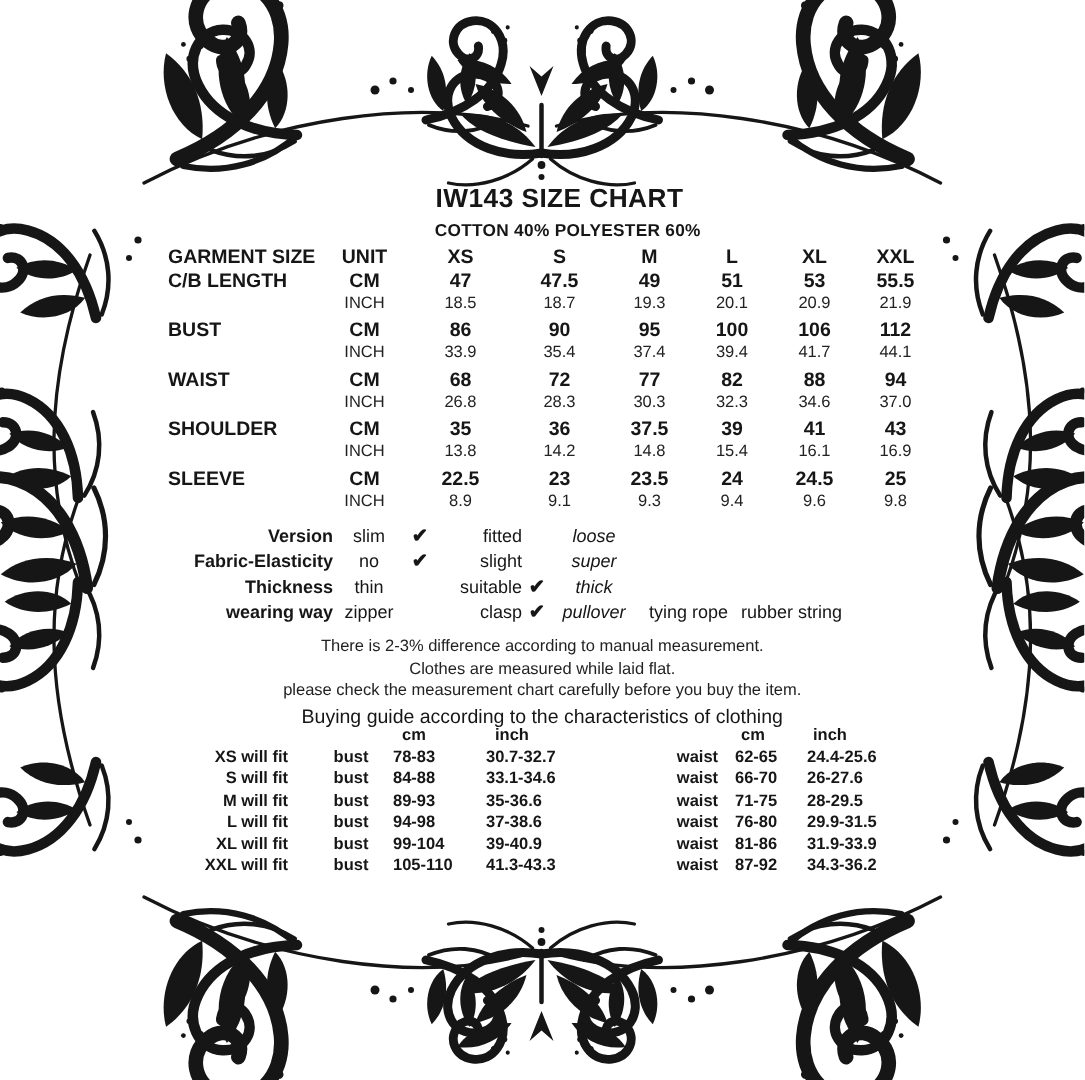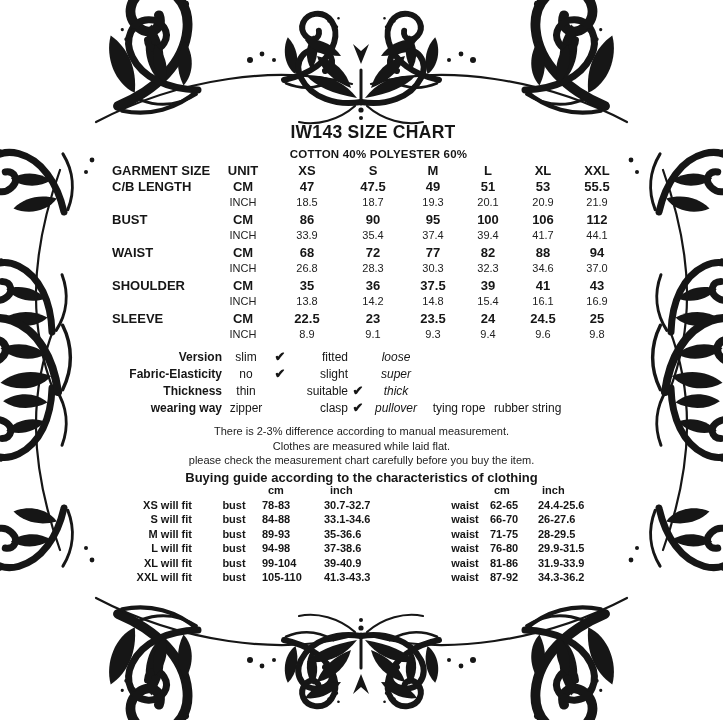--- a/index.html
+++ b/index.html
@@ -40,21 +40,21 @@
   .ch-label{width:120px;text-align:right;font-weight:bold;}
   .ch-c1{width:48px;text-align:center;}
   .ch-chk{width:20px;text-align:center;font-weight:bold;font-size:13px;}
   .ch-c2{width:58px;text-align:right;}
   .ch-c3{width:56px;text-align:center;font-style:italic;}
   .ch-c4{width:70px;text-align:center;}
   .ch-c5{width:96px;text-align:left;}
   
   #notes{position:absolute;top:424px;left:0;width:723px;text-align:center;}
   .note-line{font-size:11px;line-height:14.5px;color:#222;}
-  #guide-heading{font-size:13px;font-weight:bold;line-height:17px;margin-top:1px;color:#161616;}
+  #guide-heading{font-size:13px;font-weight:normal;line-height:17px;margin-top:1px;color:#161616;}
   
   #guide{position:absolute;top:483px;left:120px;}
   .g-row{display:flex;height:14.5px;align-items:center;font-size:11px;font-weight:bold;white-space:nowrap;}
   .g-size{width:88px;text-align:right;padding-right:16px;box-sizing:border-box;}
   .g-part{width:52px;text-align:center;}
   .g-cm{width:64px;text-align:left;padding-left:2px;box-sizing:border-box;}
   .g-inch{width:80px;text-align:left;box-sizing:border-box;}
   .g-sp{width:36px;}
   .g-waist{width:50px;text-align:center;}
   .g-cm2{width:48px;text-align:left;box-sizing:border-box;}

